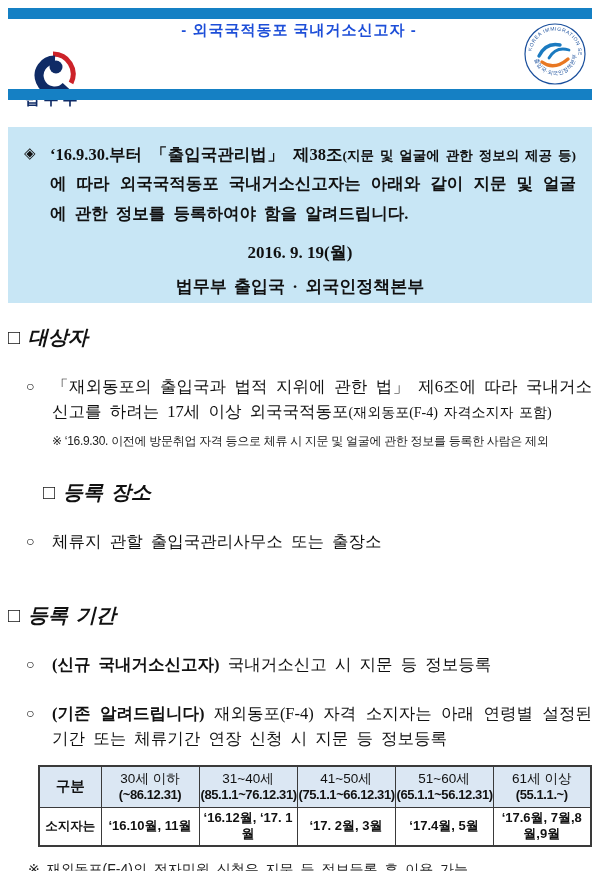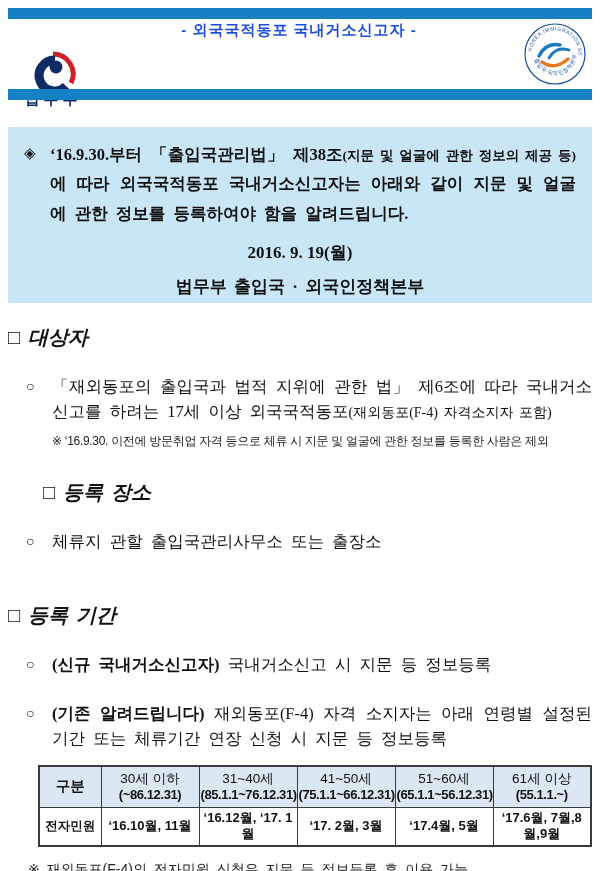--- a/index.html
+++ b/index.html
@@ -178,21 +178,21 @@
           <td>
             <div class="age-line">51~60세</div>
             <div class="range-line">(65.1.1~56.12.31)</div>
           </td>
           <td>
             <div class="age-line">61세 이상</div>
             <div class="range-line">(55.1.1.~)</div>
           </td>
         </tr>
         <tr class="body">
-          <td class="rowlabel-cell">전자민원</td>
+          <td class="rowlabel-cell">소지자는</td>
           <td class="period-cell">‘16.10월, 11월</td>
           <td class="period-cell">‘16.12월, ‘17. 1월</td>
           <td class="period-cell">‘17. 2월, 3월</td>
           <td class="period-cell">‘17.4월, 5월</td>
           <td class="period-cell">‘17.6월, 7월,8월,9월</td>
         </tr>
       </tbody>
     </table>
 
     <div class="note-period">※ 재외동포(F-4)의 전자민원 신청은 지문 등 정보등록 후 이용 가능</div>

